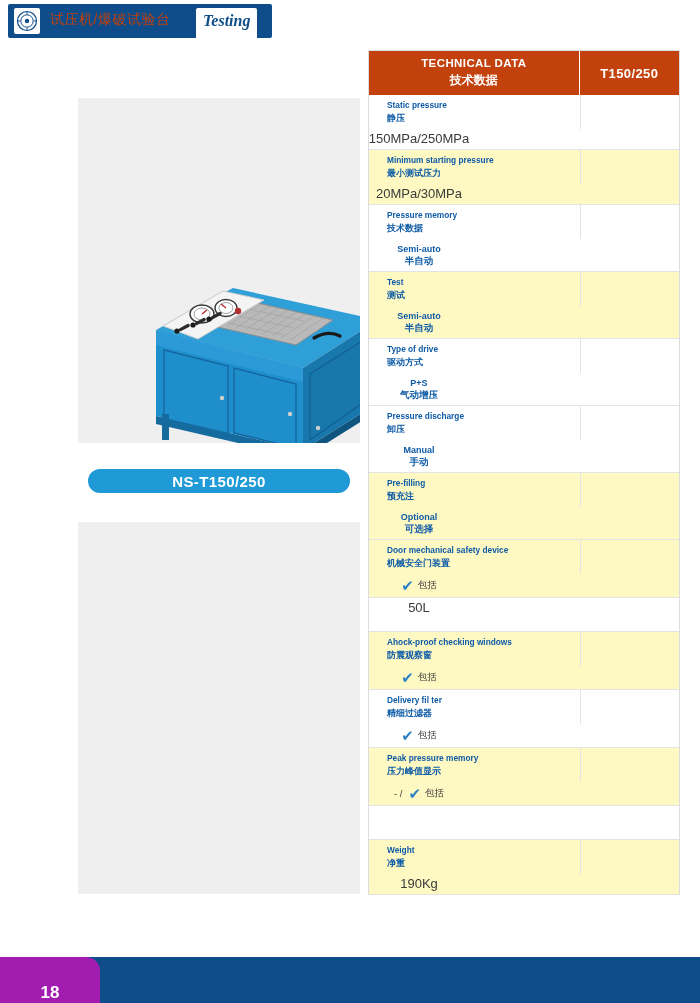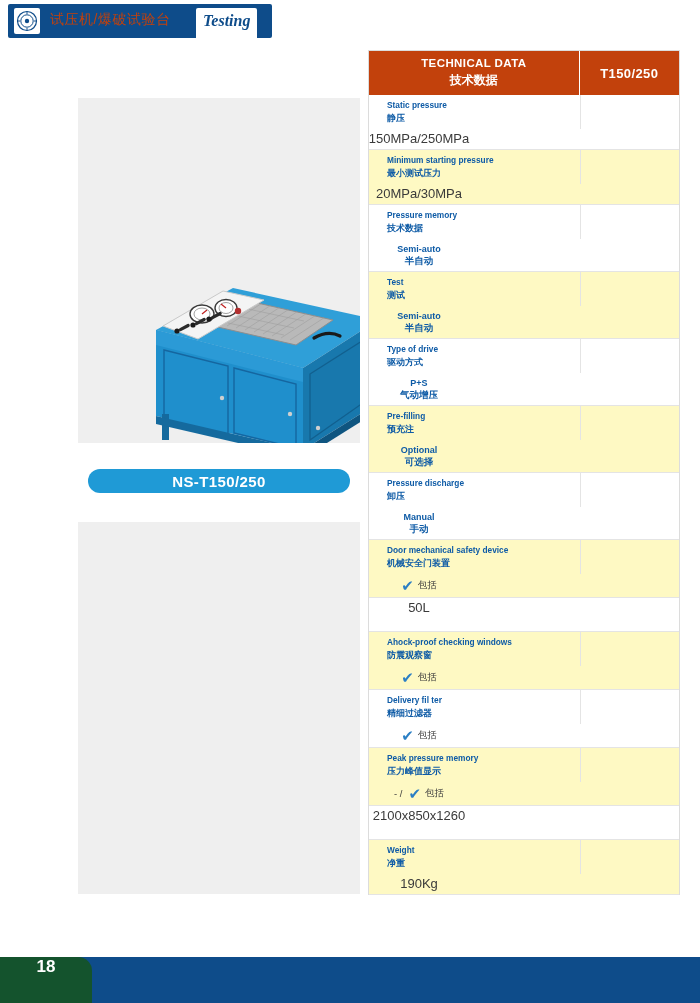--- a/index.html
+++ b/index.html
@@ -141,24 +141,24 @@
   
   .footer {
     position: absolute;
     left: 0; bottom: 0;
     width: 700px; height: 46px;
     background: #0e4c8a;
   }
   .footer-num {
     position: absolute;
     left: 0; bottom: 0;
-    width: 92px; height: 46px;
-    background: #14532d;
+    width: 100px; height: 46px;
+    background: #a21caf;
     border-top-right-radius: 14px;
-    display: flex; align-items: flex-start; justify-content: center;
+    display: flex; align-items: flex-end; justify-content: center;
   }
   .footer-num span { color: #ffffff; font-size: 17px; font-weight: bold; }
 </style>
 </head>
 <body>
 
 <div class="page">
 
   <div class="header">
     <div class="header-bar"></div>
@@ -341,38 +341,38 @@
         <div class="t-row plain">
           <div class="c1">
             <div class="k-en">Type of drive</div>
             <div class="k-cn">驱动方式</div>
           </div>
           <div class="c2">
             <div class="v accent">P+S</div>
             <div class="v accent-cn">气动增压</div>
           </div>
         </div>
+        <div class="t-row plain">
+          <div class="c1">
+            <div class="k-en">Pressure discharge</div>
+            <div class="k-cn">卸压</div>
+          </div>
+          <div class="c2">
+            <div class="v accent">Manual</div>
+            <div class="v accent-cn">手动</div>
+          </div>
+        </div>
         <div class="t-row alt">
           <div class="c1">
             <div class="k-en">Pre-filling</div>
             <div class="k-cn">预充注</div>
           </div>
           <div class="c2">
             <div class="v accent">Optional</div>
             <div class="v accent-cn">可选择</div>
-          </div>
-        </div>
-        <div class="t-row plain">
-          <div class="c1">
-            <div class="k-en">Pressure discharge</div>
-            <div class="k-cn">卸压</div>
-          </div>
-          <div class="c2">
-            <div class="v accent">Manual</div>
-            <div class="v accent-cn">手动</div>
           </div>
         </div>
         <div class="t-row alt">
           <div class="c1">
             <div class="k-en">Door mechanical safety device</div>
             <div class="k-cn">机械安全门装置</div>
           </div>
           <div class="c2">
             <div class="chk">
               <span class="mark">✔</span>
@@ -416,23 +416,20 @@
           </div>
           <div class="c2">
             <div class="chk">
               <span class="pre">- /</span>
               <span class="mark">✔</span>
               <span class="cn">包括</span>
             </div>
           </div>
         </div>
         <div class="t-row plain">
-          <div class="c2">
-            <div class="v">2100x850x1260</div>
-          </div>
         </div>
         <div class="t-row alt">
           <div class="c1">
             <div class="k-en">Weight</div>
             <div class="k-cn">净重</div>
           </div>
           <div class="c2">
             <div class="v">190Kg</div>
           </div>
         </div>

